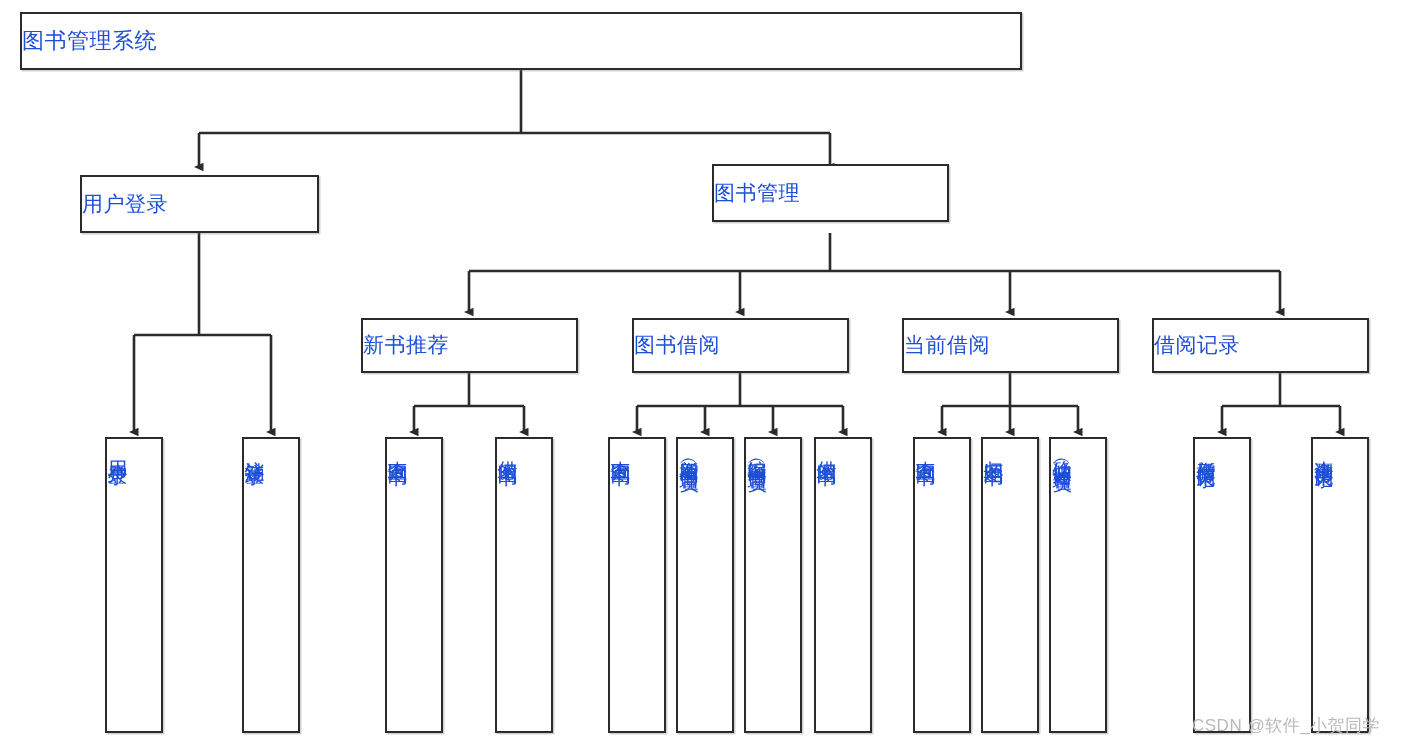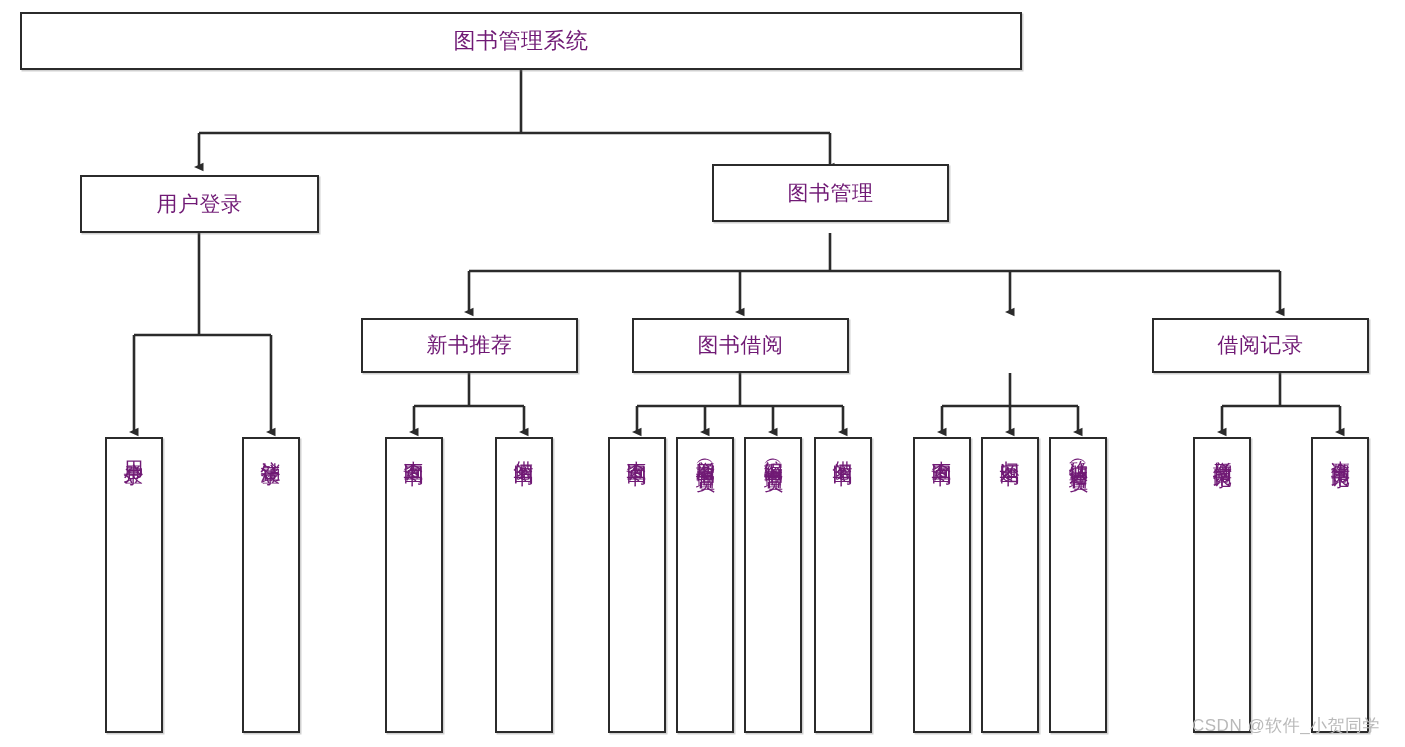--- a/index.html
+++ b/index.html
@@ -25,22 +25,21 @@
     height: 747px;
     pointer-events: none;
   }
   .node {
     position: absolute;
     box-sizing: border-box;
     border: 2.5px solid #2b2b2b;
     background: #ffffff;
     display: flex;
     align-items: center;
-    justify-content: center;
-    color: #701a75;
+    color: #1d4ed8;
     box-shadow: 1.5px 1.5px 0 rgba(120,120,120,0.35);
   }
   .node .label {
     display: block;
     text-align: center;
     line-height: 1.18;
     letter-spacing: 0.5px;
   }
   
   .node.horiz .label {
@@ -139,20 +138,23 @@
   <div class="node horiz" style="left:712px; top:164px; width:237px; height:58px;">
     <span class="label">图书管理</span>
   </div>
 
   <div class="node horiz" style="left:361px; top:318px; width:217px; height:55px;">
     <span class="label">新书推荐</span>
   </div>
   <div class="node horiz" style="left:632px; top:318px; width:217px; height:55px;">
     <span class="label">图书借阅</span>
   </div>
+  <div class="node horiz" style="left:902px; top:318px; width:217px; height:55px;">
+    <span class="label">当前借阅</span>
+  </div>
   <div class="node horiz" style="left:1152px; top:318px; width:217px; height:55px;">
     <span class="label">借阅记录</span>
   </div>
 
   <div class="node vert" style="left:105px; top:437px; width:58px; height:296px;">
     <span class="label">用户登录</span>
   </div>
   <div class="node vert" style="left:242px; top:437px; width:58px; height:296px;">
     <span class="label">注销登录</span>
   </div>

